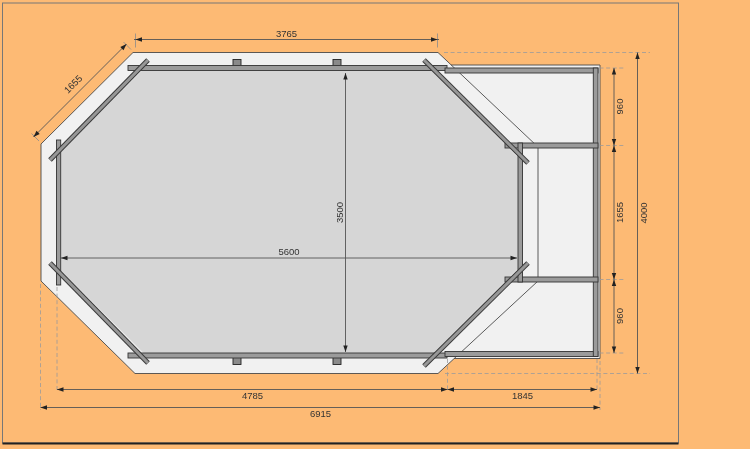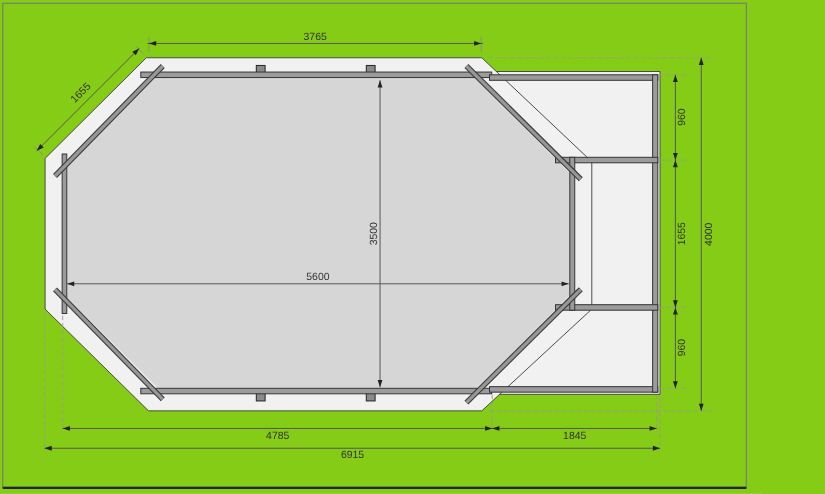--- a/index.html
+++ b/index.html
@@ -1,16 +1,16 @@
 <!DOCTYPE html>
 <html><head>
 <meta charset="utf-8">
 <style>
   html,body{margin:0;padding:0;background:#fff;}
-  .stage{position:relative;width:750px;height:449px;background:#84cc16;overflow:hidden;
+  .stage{position:relative;width:750px;height:449px;background:#fdba74;overflow:hidden;
          font-family:"Liberation Sans", sans-serif;}
   svg text{font-family:"Liberation Sans", sans-serif;font-size:9.5px;fill:#333;}
   .thin{stroke:#4a4a4a;stroke-width:0.9;fill:none;}
   .wall{fill:#9b9b9b;stroke:#333;stroke-width:0.9;}
   .post{fill:#8a8a8a;stroke:#222;stroke-width:0.9;}
   .dim{stroke:#555;stroke-width:0.9;fill:none;}
   .ext{stroke:#8a8a8a;stroke-width:0.8;fill:none;}
   .dash{stroke:#9a9a9a;stroke-width:0.8;fill:none;stroke-dasharray:4,2.6;}
   .arr{fill:#222;stroke:none;}
   .brace-under{stroke:#3a3a3a;stroke-width:5;fill:none;stroke-linecap:butt;}

